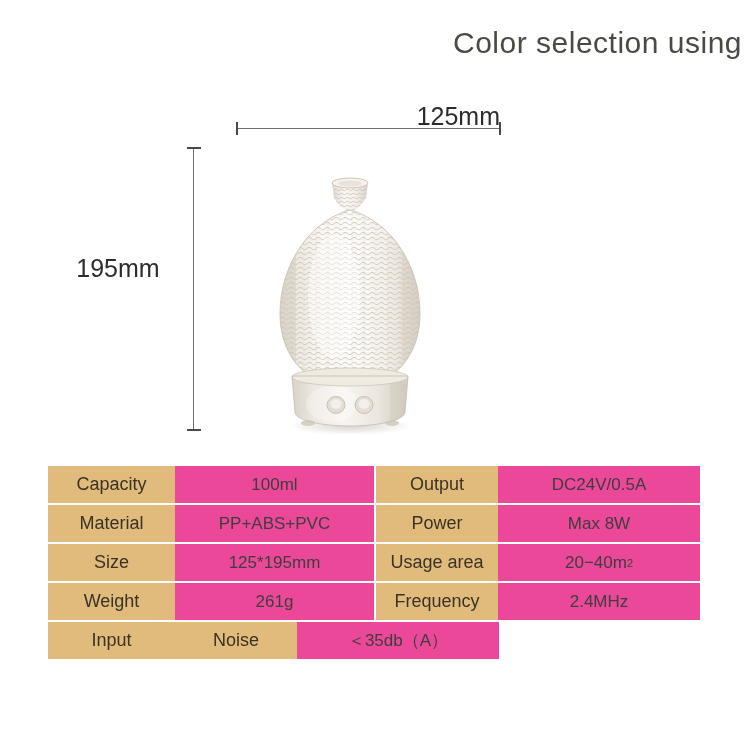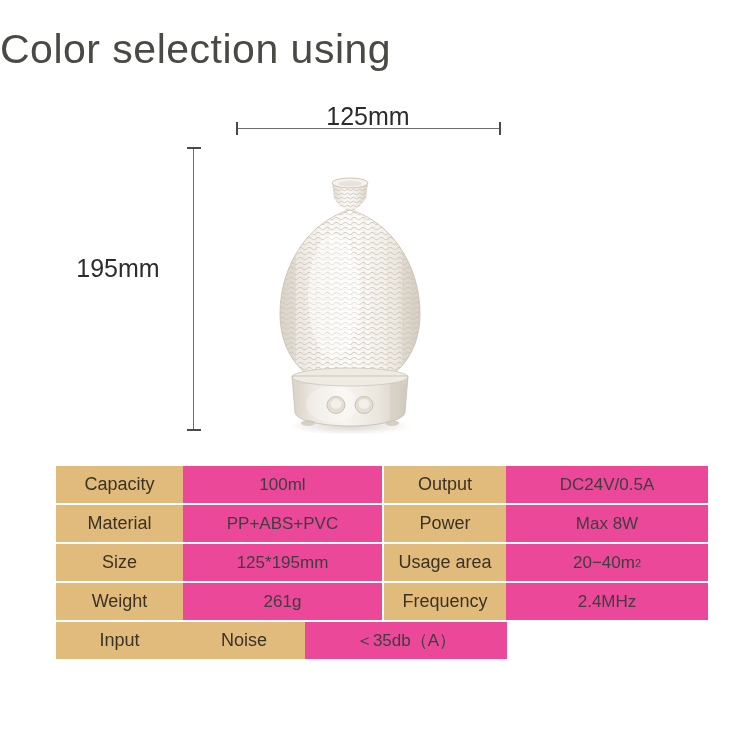--- a/index.html
+++ b/index.html
@@ -15,22 +15,22 @@
     font-family: "Liberation Sans", "DejaVu Sans", sans-serif;
     -webkit-font-smoothing: antialiased;
   }
 
   
   #page-title {
     position: absolute;
     left: 0;
     top: 26px;
     width: 742px;
-    text-align: left;
-    font-size: 41px;
+    text-align: right;
+    font-size: 30px;
     font-weight: 400;
     letter-spacing: 0.5px;
     color: #4a4a45;
     line-height: 1.15;
     white-space: nowrap;
   }
 
   
   #product-stage {
     position: absolute;
@@ -39,21 +39,21 @@
     width: 750px;
     height: 455px;
   }
 
   
   #dim-width-label {
     position: absolute;
     left: 236px;
     top: 102px;
     width: 264px;
-    text-align: center;
+    text-align: right;
     font-size: 25px;
     color: #2c2c2c;
     letter-spacing: 0px;
     white-space: nowrap;
   }
   #dim-width-line {
     position: absolute;
     left: 237px;
     top: 128px;
     width: 263px;
@@ -103,21 +103,21 @@
     left: 262px;
     top: 176px;
     width: 176px;
     height: 258px;
   }
   #diffuser svg { display: block; width: 176px; height: 258px; }
 
   
   #spec-table {
     position: absolute;
-    left: 56px;
+    left: 48px;
     top: 466px;
     width: 516px;
   }
   .spec-row {
     display: flex;
     width: 652px;
     height: 37px;
     margin-bottom: 2px;
   }
   .spec-row:last-child { margin-bottom: 0; }

